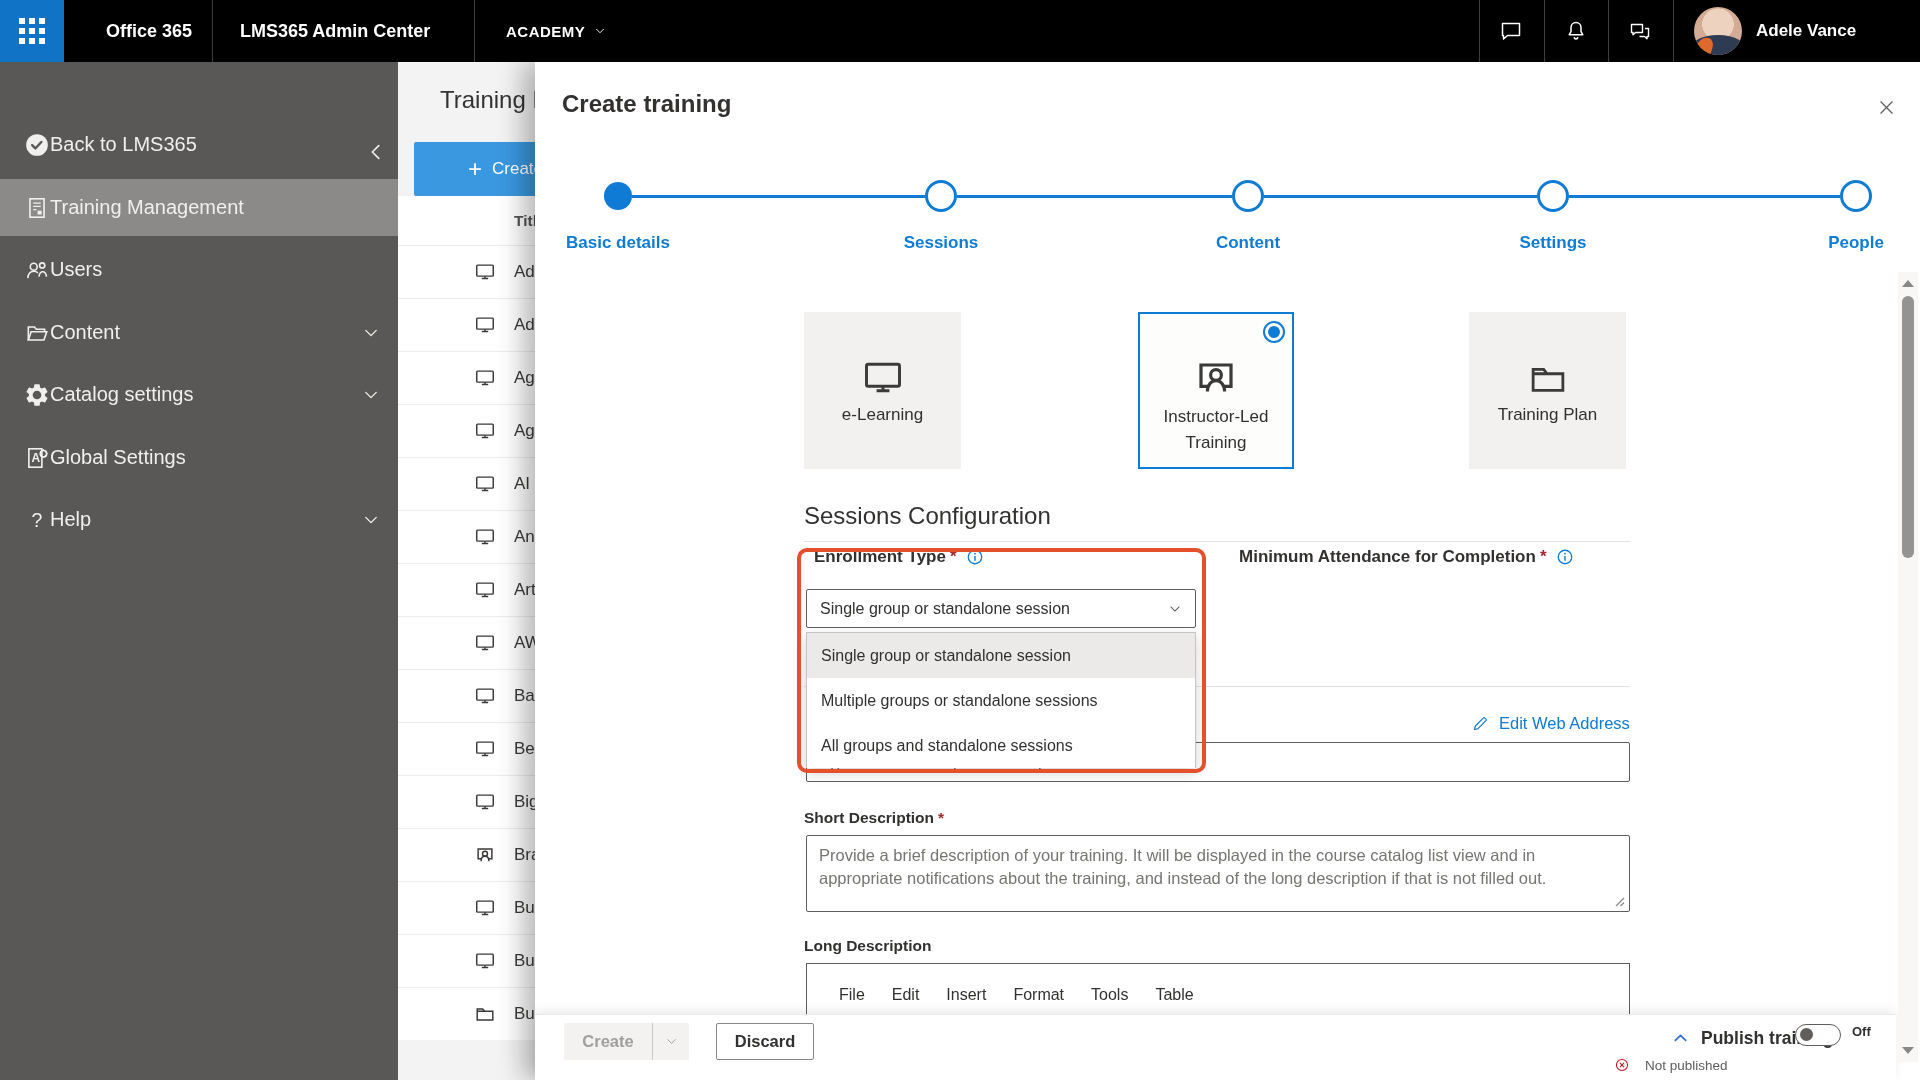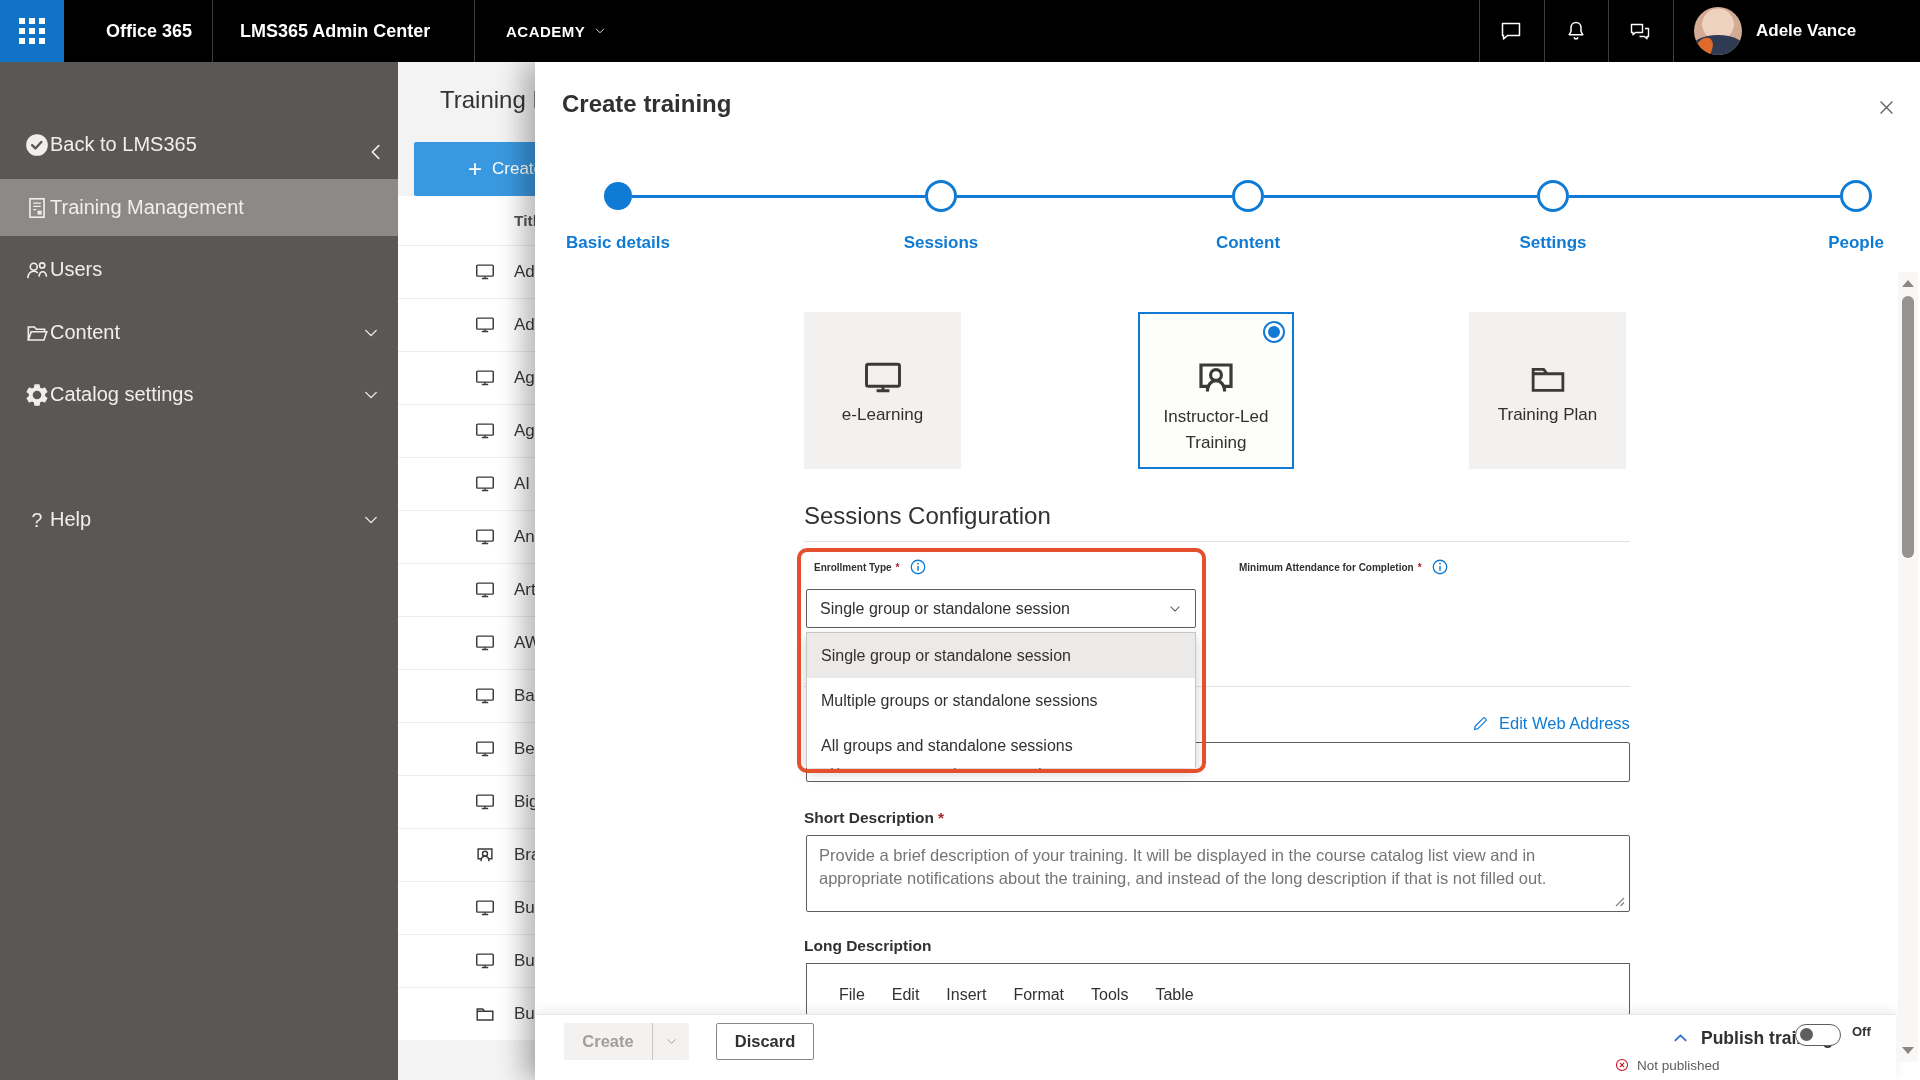--- a/index.html
+++ b/index.html
@@ -69,21 +69,21 @@
   .card { top:250px; height:157px; background:#f2f1ef; display:flex; flex-direction:column; align-items:center; cursor:pointer; }
   .card .cic { margin-top:36px; color:#3b3a39; height:52px; display:flex; align-items:flex-end; }
   .card .clabel { margin-top:2px; font-size:17px; color:#323130; text-align:center; line-height:26px; width:130px; }
   .card.selected { background:#fdfdfc; border:2px solid #0f7bd4; }
   .card .radio { position:absolute; top:7px; right:7px; width:22px; height:22px; border:2px solid #0f7bd4; border-radius:50%; background:#fff; }
   .card .radio:after { content:""; position:absolute; left:3px; top:3px; width:12px; height:12px; border-radius:50%; background:#0f7bd4; }
 
   
   #sc-head { left:269px; top:440px; font-size:24px; font-weight:400; color:#323130; }
   .hdiv { height:1px; background:#e5e3e1; }
-  .fieldlabel { top:494px; height:22px; display:flex; align-items:center; font-size:10px; font-weight:600; color:#323130; white-space:nowrap; }
+  .fieldlabel { top:484px; height:22px; display:flex; align-items:center; font-size:17px; font-weight:600; color:#323130; white-space:nowrap; }
   .fieldlabel .req { color:#a4262c; margin-left:4px; }
   .fieldlabel .info { margin-left:9px; width:18px; height:18px; color:#0f7bd4; }
   .selectbox { top:527px; height:39px; border:1px solid #605e5c; border-radius:2px; background:#fff;
                display:flex; align-items:center; font-size:16px; color:#323130; padding-left:13px; cursor:pointer; }
   .selectbox .chev { position:absolute; right:13px; width:14px; height:14px; color:#605e5c; }
   #ddlist { left:271px; top:570px; width:390px; height:136px; background:#fff; border:1px solid #c8c6c4;
             box-shadow:0 5px 12px rgba(0,0,0,.18); z-index:20; }
   .ddopt { height:45px; display:flex; align-items:center; padding-left:14px; font-size:16px; color:#323130; cursor:pointer; background:#fff; }
   .ddopt.hl { background:#eceae8; }
   #callout { left:262px; top:486px; width:409px; height:225px; border:4px solid #e3502b; border-radius:10px; z-index:25; pointer-events:none; }
@@ -114,21 +114,21 @@
                        display:flex; align-items:center; justify-content:center; color:#a19f9d; }
   #btn-create .split svg { width:13px; height:13px; }
   #btn-discard { left:181px; top:8px; width:98px; height:37px; background:#fff; border:1px solid #8a8886; border-radius:2px;
                  font-size:16.5px; font-weight:600; color:#323130; font-family:inherit; cursor:pointer; }
   #publish { left:1136px; top:10px; height:26px; display:flex; align-items:center; cursor:pointer; }
   #publish svg { width:19px; height:19px; color:#2f6fd3; }
   #publish .ptxt { margin-left:11px; font-size:17.5px; font-weight:600; color:#323130; white-space:nowrap; }
   #toggle { left:1260px; top:9px; width:46px; height:22px; border:1px solid #605e5c; border-radius:12px; background:#fff; cursor:pointer; }
   #toggle .knob { position:absolute; left:4px; top:3px; width:13px; height:13px; border-radius:50%; background:#605e5c; }
   #off-label { left:1317px; top:9px; font-size:13px; font-weight:600; color:#323130; }
-  #pub-status { left:1080px; top:42px; height:16px; display:flex; align-items:center; gap:8px; }
+  #pub-status { left:1080px; top:42px; height:16px; display:flex; align-items:center; gap:16px; }
   #pub-status svg { width:14px; height:14px; color:#c50f1f; }
   #pub-status span { font-size:13.5px; color:#605e5c; white-space:nowrap; }
 
   
   #sbar { left:1898px; top:272px; width:20px; height:790px; background:#f8f7f6; z-index:40; }
   #sbar .up { position:absolute; left:4px; top:8px; width:0; height:0;
               border-left:6px solid transparent; border-right:6px solid transparent; border-bottom:7px solid #8a8886; }
   #sbar .down { position:absolute; left:4px; bottom:8px; width:0; height:0;
                 border-left:6px solid transparent; border-right:6px solid transparent; border-top:7px solid #8a8886; }
   #sbar .thumb { position:absolute; left:4px; top:24px; width:12px; height:262px; background:#949392; border-radius:6px; cursor:pointer; }
@@ -305,20 +305,26 @@
         </svg>
     </div>
     <div class="side-item abs" style="top:304px">
       <span class="ic"><svg>
             <use href="#i-gear"></use>
           </svg></span>
       <span class="lbl">Catalog settings</span>
       <svg class="chev">
           <use href="#i-chev-down"></use>
         </svg>
+    </div>
+    <div class="side-item abs" style="top:367px">
+      <span class="ic"><svg>
+            <use href="#i-global"></use>
+          </svg></span>
+      <span class="lbl">Global Settings</span>
     </div>
     <div class="side-item abs" style="top:429px">
       <span class="ic"><svg>
             <use href="#i-question"></use>
           </svg></span>
       <span class="lbl">Help</span>
       <svg class="chev">
           <use href="#i-chev-down"></use>
         </svg>
     </div>

